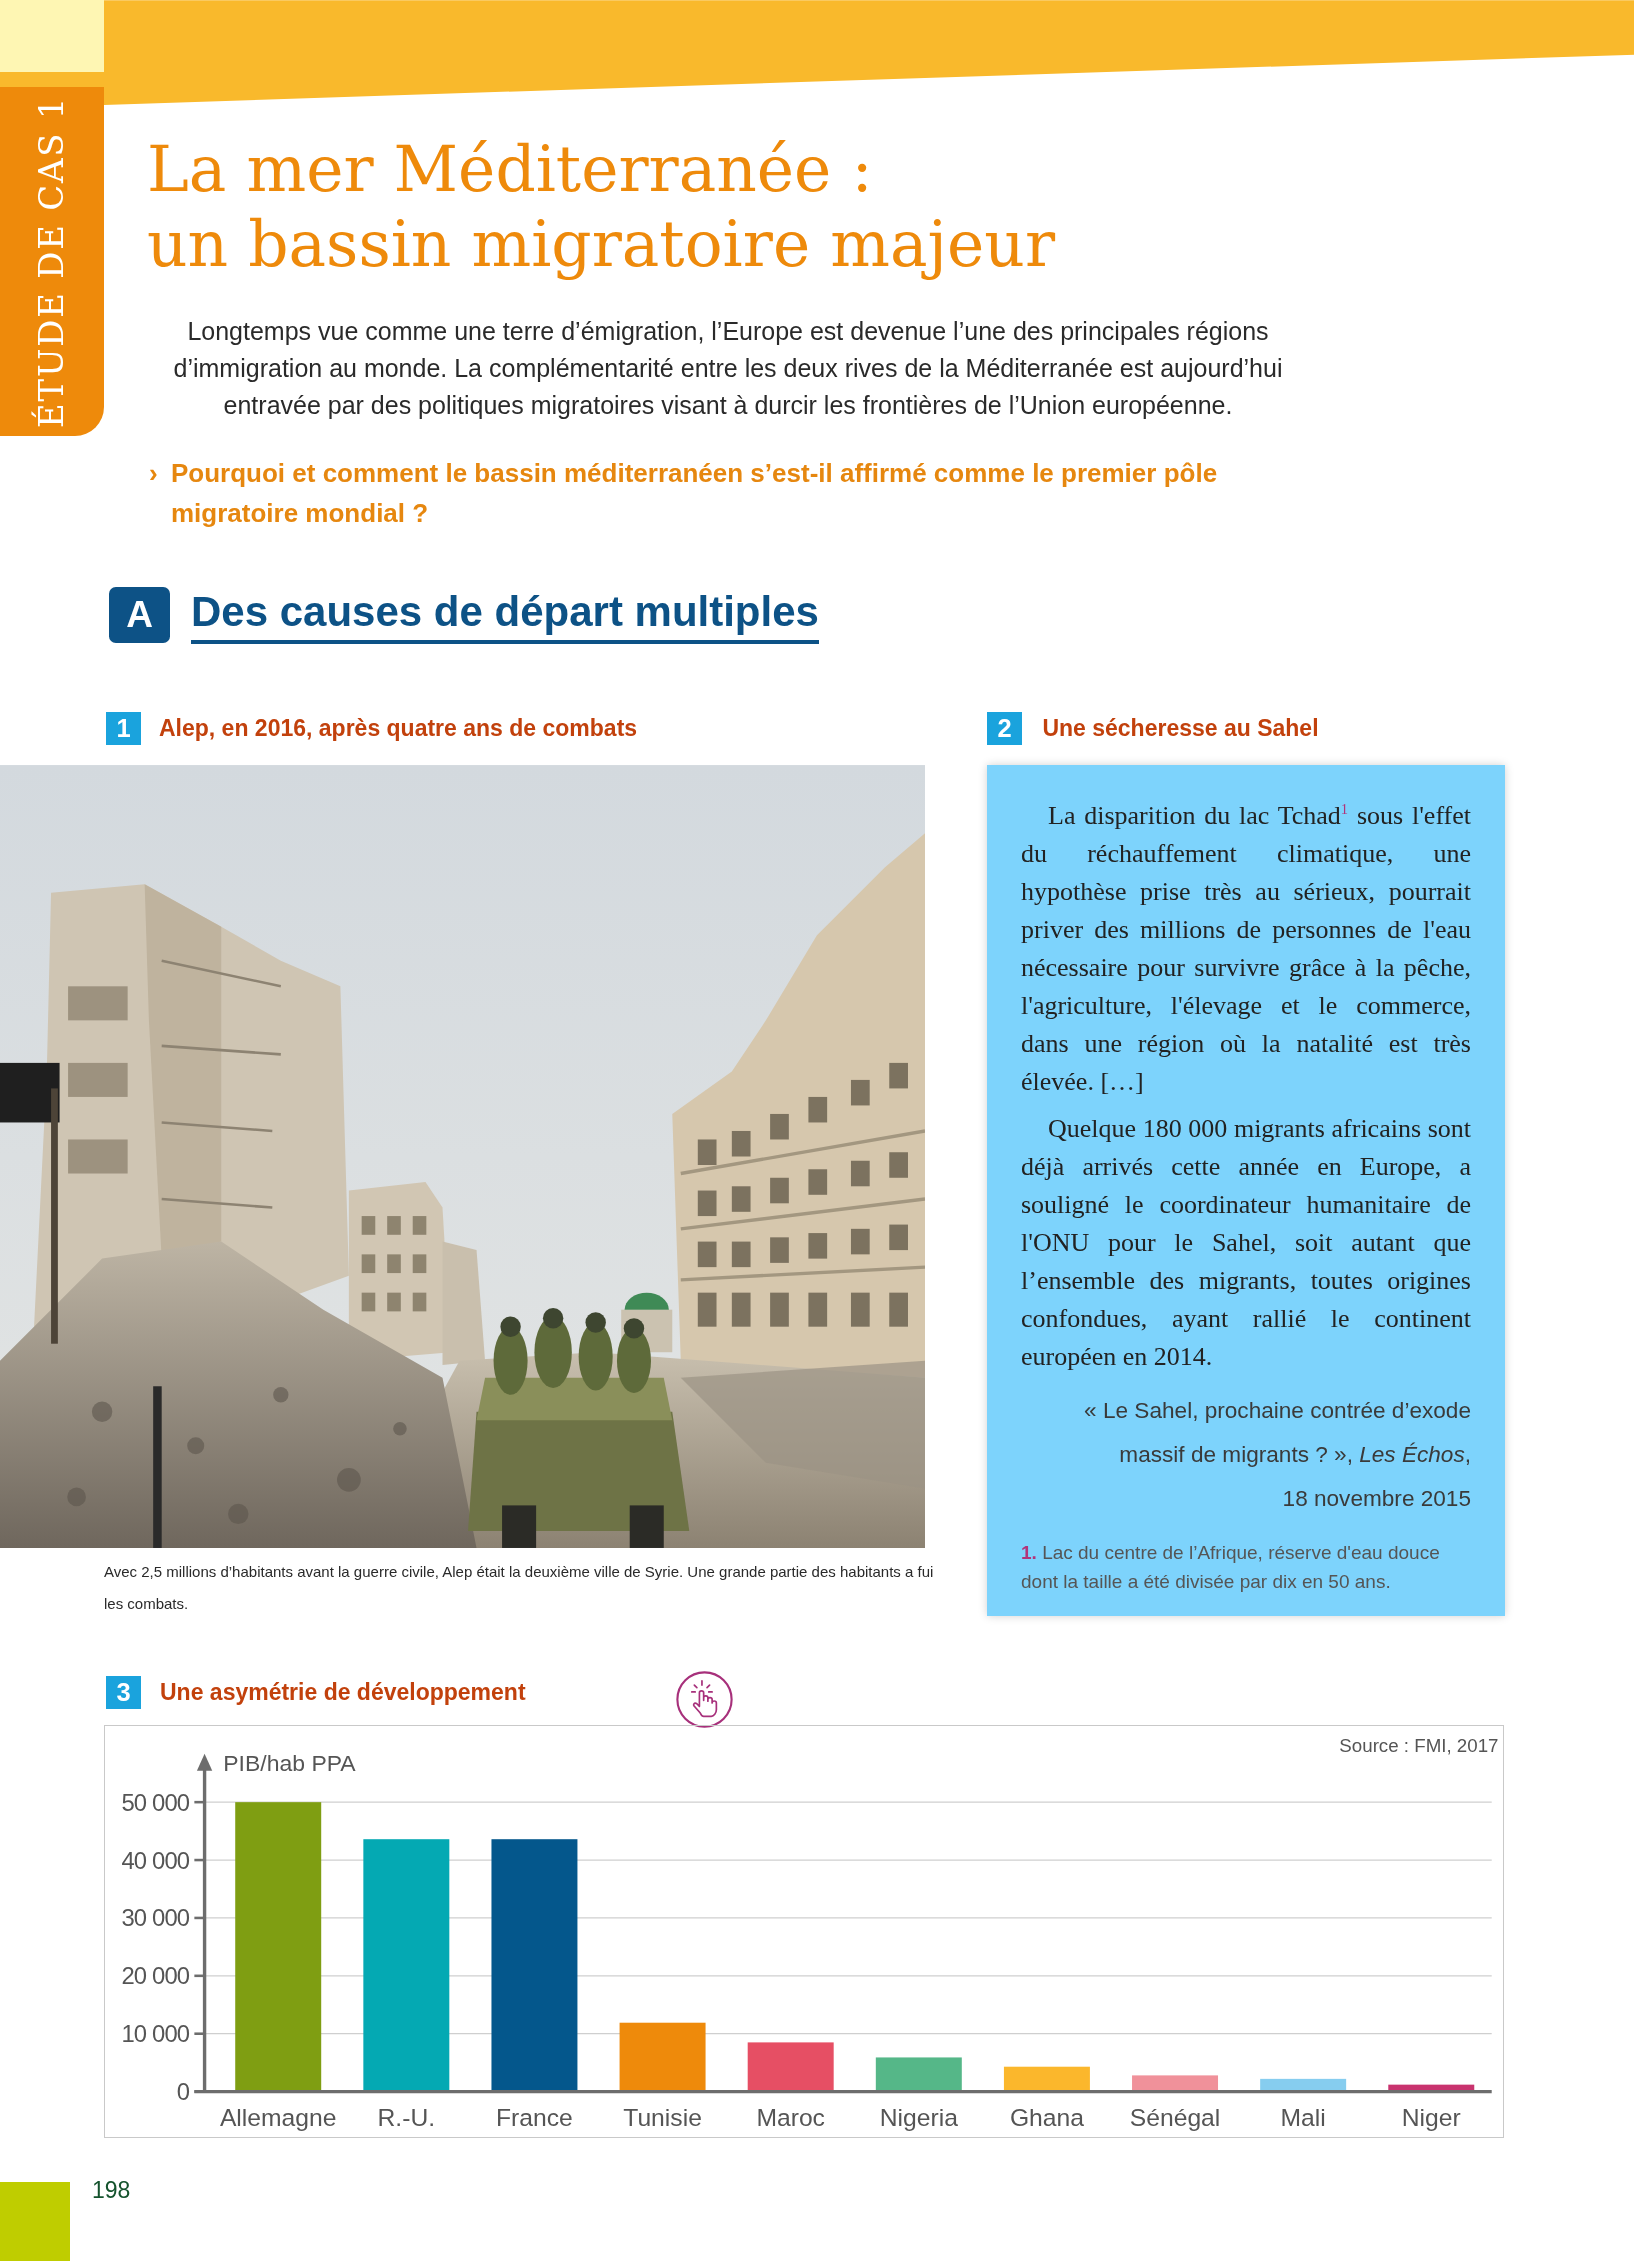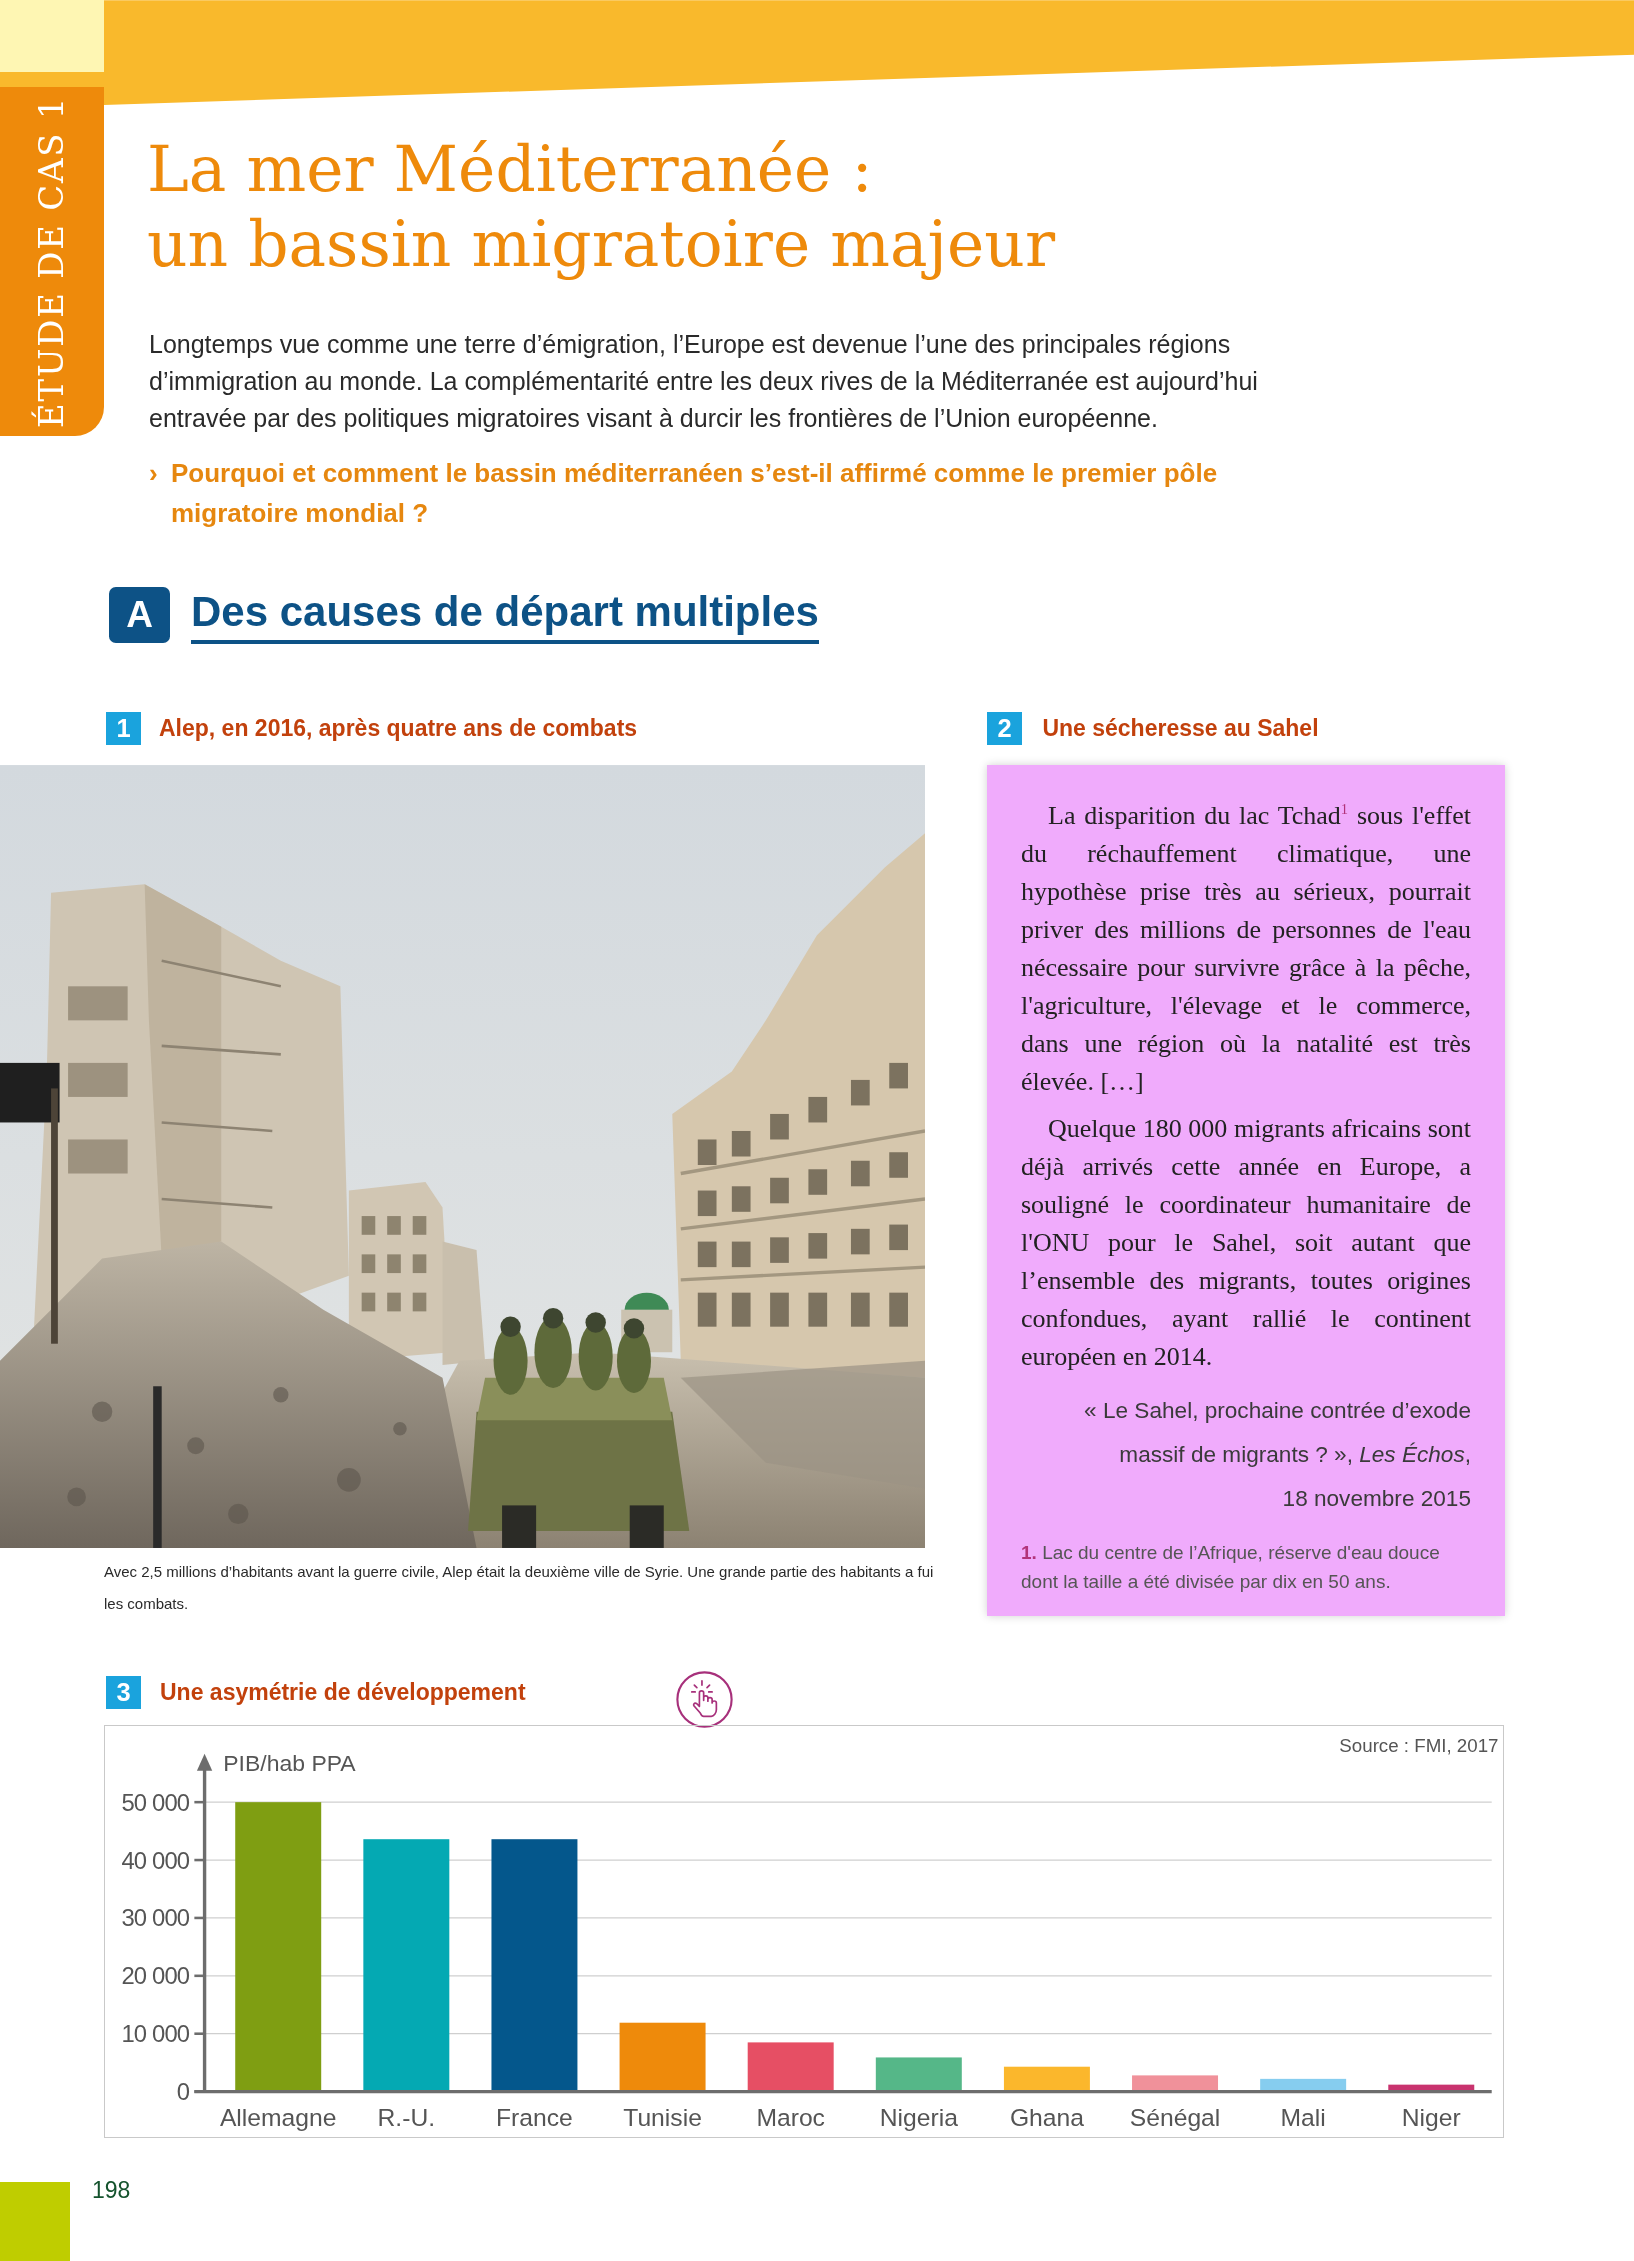--- a/index.html
+++ b/index.html
@@ -19,22 +19,22 @@
     font-family: "DejaVu Serif", "Liberation Serif", serif;
     font-size: 34px; letter-spacing: 1.7px;
   }
 
   .page-title {
     left: 147px; top: 132px; width: 1277px;
     font-family: "DejaVu Serif", "Liberation Serif", serif;
     color: #EE8A0B; font-size: 63px; line-height: 75px; font-weight: normal;
   }
   .intro {
-    left: 149px; top: 326px; width: 1158px;
-    font-size: 25px; line-height: 37px; color: #2a2a2a;
+    left: 149px; top: 313px; width: 1158px;
+    font-size: 25px; line-height: 37px; color: #2a2a2a; text-align: center;
   }
   .question {
     left: 149px; top: 453px; width: 1149px;
     font-size: 26px; line-height: 40px; font-weight: bold; color: #E6870F;
     padding-left: 22px; text-indent: -22px;
   }
 
   .section-a { left: 109px; top: 587px; height: 56px; display: flex; align-items: center; }
   .section-badge {
     width: 61px; height: 56px; background: #0D5286; color: #fff; border-radius: 6.8px;
@@ -53,21 +53,21 @@
   .doc-title { margin-left: 18px; color: #c2410c; font-size: 23px; font-weight: bold; white-space: nowrap; }
 
   
   .photo { left: 0; top: 765px; width: 925px; height: 783px; overflow: hidden; }
   .photo svg { display: block; }
   .caption { left: 104px; top: 1556px; width: 834px; font-size: 15px; line-height: 31.5px; color: #2a2a2a; }
 
   
   .sahel-box {
     left: 987px; top: 765px; width: 518px; height: 851px;
-    background: #f0abfc; box-shadow: 0 0 8.5px rgba(0,0,0,0.18);
+    background: #7dd3fc; box-shadow: 0 0 8.5px rgba(0,0,0,0.18);
     padding: 32px 34px 0 34px;
   }
   .sahel-p {
     font-family: "Liberation Serif", "DejaVu Serif", serif;
     font-size: 26px; line-height: 38px; color: #222; text-align: justify;
     text-indent: 27px; hyphens: manual;
   }
   .sahel-p + .sahel-p { margin-top: 8.5px; }
   .sup { font-size: 14.5px; vertical-align: super; color: #B2337A; line-height: 0; }
   .sahel-source { margin-top: 13.6px; font-size: 22.6px; line-height: 44px; text-align: right; color: #3a3a3a; }

